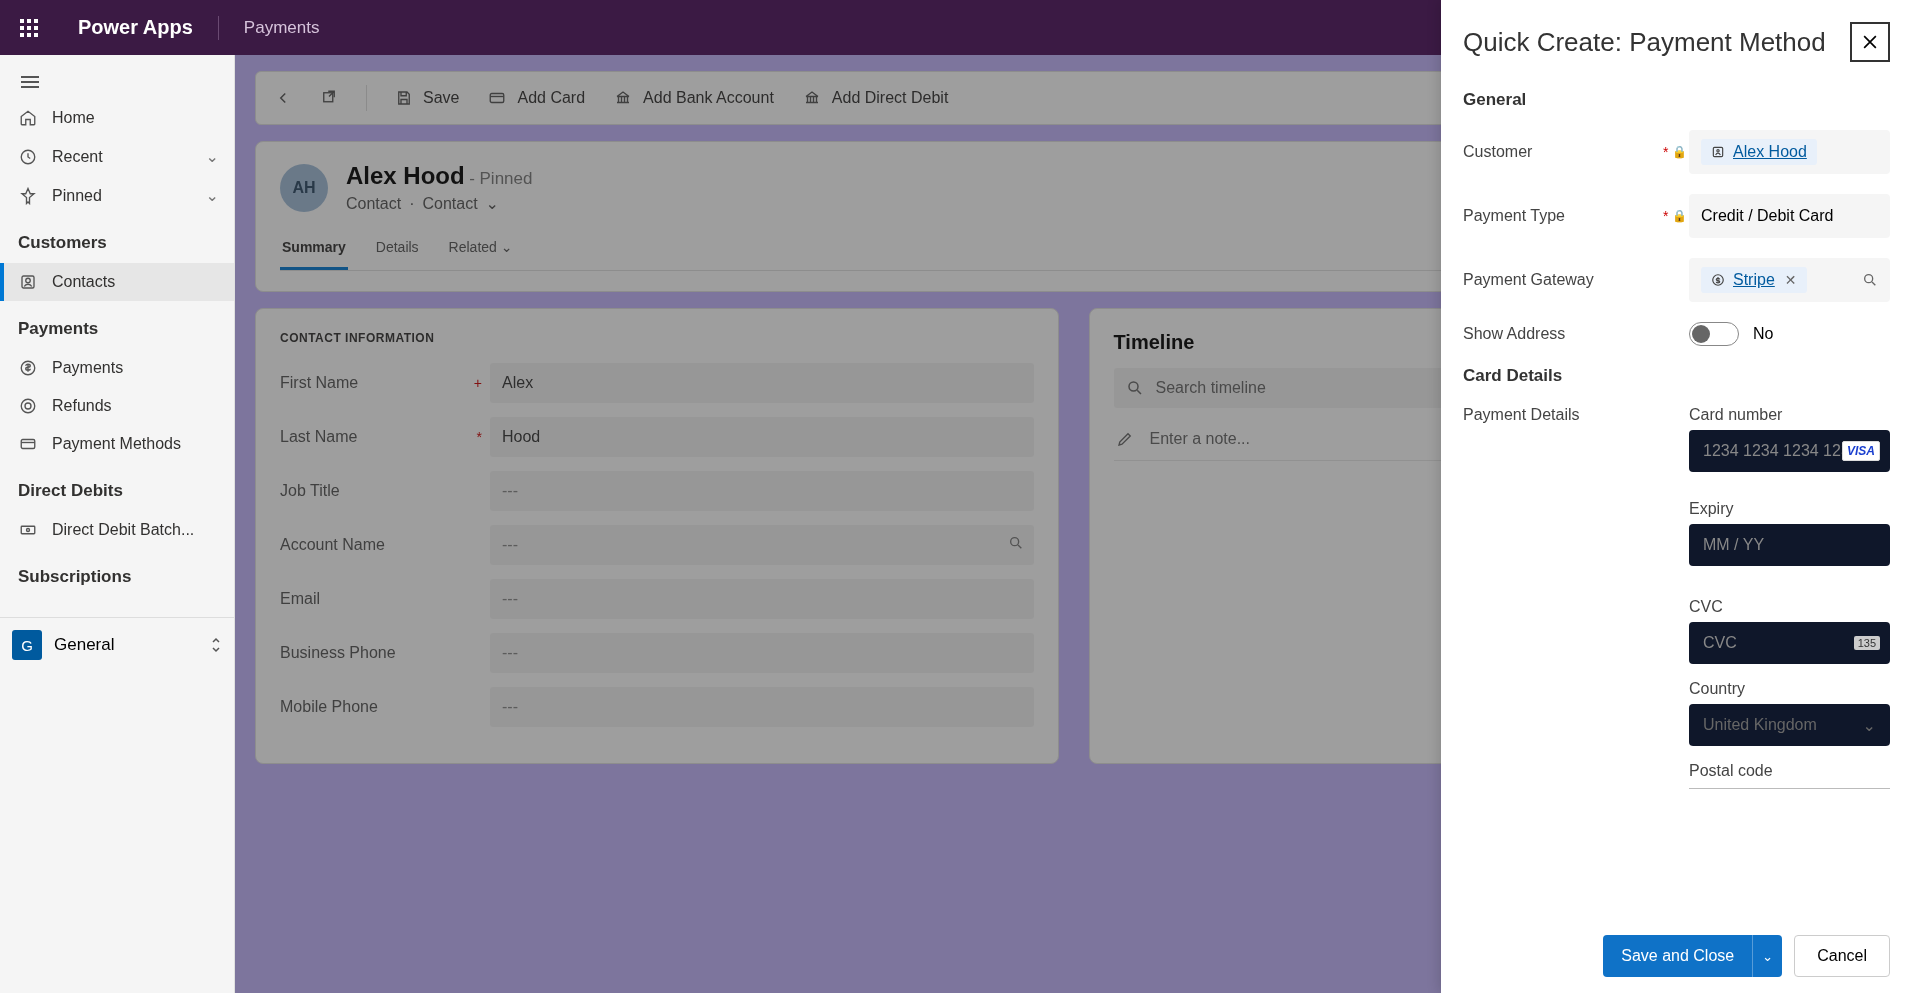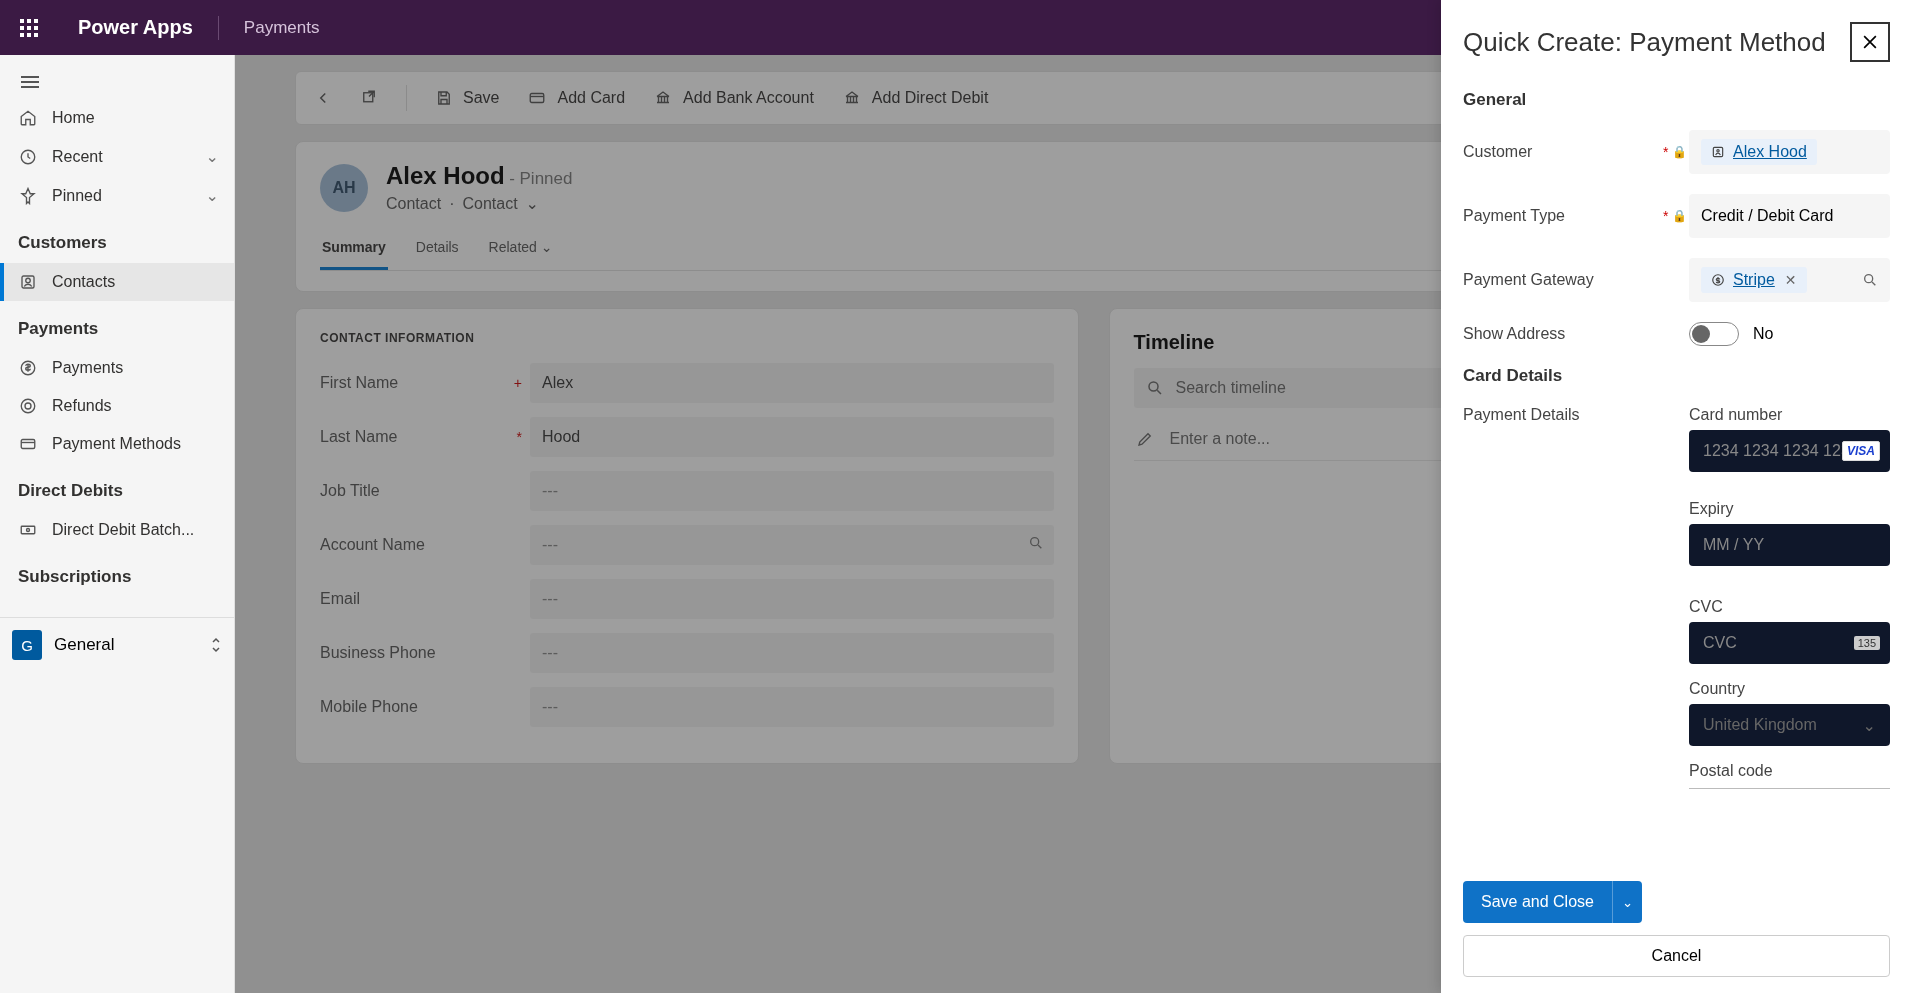--- a/index.html
+++ b/index.html
@@ -17,21 +17,21 @@
 .hamburger div { width: 18px; height: 2px; background: #555; margin: 3px 0; }
 .sb-item { display: flex; align-items: center; padding: 10px 15px; cursor: pointer; font-size: 16px; color: #323130; border-left: 4px solid transparent; text-align: right; }
 .sb-item.selected { border-left-color: #0078d4; background: #e6e6e6; }
 .sb-item .ic { width: 18px; height: 18px; margin-right: 15px; display: inline-flex; align-items: center; justify-content: center; color: #555; }
 .sb-item .chev { margin-left: auto; color: #777; }
 .sb-section { font-size: 17px; font-weight: 600; padding: 18px 18px 10px 18px; color: #323130; }
 .sb-footer { margin-top: auto; border-top: 1px solid #ddd; display:flex; align-items:center; padding:12px 12px; gap:12px; }
 .sb-badge { width:30px; height:30px; background:#005a9e; color:#fff; display:flex; align-items:center; justify-content:center; border-radius:3px; font-size:15px; }
 .sb-foot-txt { font-size:17px; flex:1; }
 .sb-chev2 { display:flex; flex-direction:column; gap:0; color:#555; }
-.content { flex: 1; background: #e5e5e5; position: relative; padding-left: 40px; }
+.content { flex: 1; background: #c4b5fd; position: relative; }
 .cmdbar { background: #fff; margin: 16px 20px 0 20px; border: 1px solid #e0e0e0; border-radius: 6px; height: 54px; display: flex; align-items: center; padding: 0 18px; gap: 28px; }
 .cmd-btn { display: flex; align-items: center; gap: 10px; font-size: 16px; color: #323130; cursor: pointer; }
 .cmd-ic { color: #555; }
 .record { background:#fff; margin:16px 20px 0 20px; border:1px solid #e0e0e0; border-radius:8px; padding:20px 24px; }
 .rec-head { display:flex; align-items:center; gap:18px; }
 .avatar { width:48px; height:48px; border-radius:50%; background:#a0bcd8; color:#2b4763; display:flex; align-items:center; justify-content:center; font-size:16px; font-weight:600; }
 .rec-title { font-size:24px; font-weight:600; }
 .rec-saved { font-size:17px; color:#777; font-weight:400; }
 .rec-sub { font-size:16px; color:#555; margin-top:4px; display:flex; align-items:center; gap:8px; }
 .tabs { display:flex; gap:26px; margin-top:22px; border-bottom:1px solid #e0e0e0; }
@@ -73,21 +73,21 @@
 .toggle-label { margin-left:14px; font-size:16px; }
 .cardfields { flex:1; }
 .cf-label { font-size:16px; color:#444; margin-bottom:6px; }
 .cf-input { width:100%; height:42px; background:#0f172a; border:none; border-radius:4px; padding:0 14px; font-size:16px; color:#666; position:relative; display:flex; align-items:center; }
 .cf-row { display:flex; gap:32px; margin-top:28px;flex-direction:column; }
 .cf-col { flex:1; }
 .visa { position:absolute; right:10px; font-size:12px; font-weight:700; color:#1a3fcf; background:#fff; border:1px solid #ddd; padding:2px 4px; border-radius:2px; font-style:italic; }
 .cvc-ic { position:absolute; right:10px; font-size:11px; background:#ccc; border-radius:2px; padding:1px 4px; color:#333; }
 .sel-chev { margin-left:auto; color:#666; }
 .postal-line { border-bottom:1px solid #bbb; height:1px; margin-top:8px; }
-.panel-foot { display:flex; justify-content:flex-end; gap:12px; padding:16px 22px; border-top: none; flex-direction: column; }
+.panel-foot { display:flex; justify-content:flex-end; gap:12px; padding:16px 22px; border-top: none; }
 .btn-primary { background:#0f72c7; color:#fff; border:none; height:42px; padding:0 18px; font-size:16px; border-radius:4px 0 0 4px; cursor:pointer; }
 .btn-split { background:#0f72c7; color:#fff; border:none; border-left:1px solid rgba(255,255,255,0.3); width:30px; border-radius:0 4px 4px 0; cursor:pointer; display:flex; align-items:center; justify-content:center; }
 .btn-sec { background:#fff; border:1px solid #ccc; height:42px; padding:0 22px; font-size:16px; border-radius:4px; cursor:pointer; }
 svg { display:block; }
 </style>
 </head>
 <body>
 
 <div class="topbar">
   <div class="waffle">

